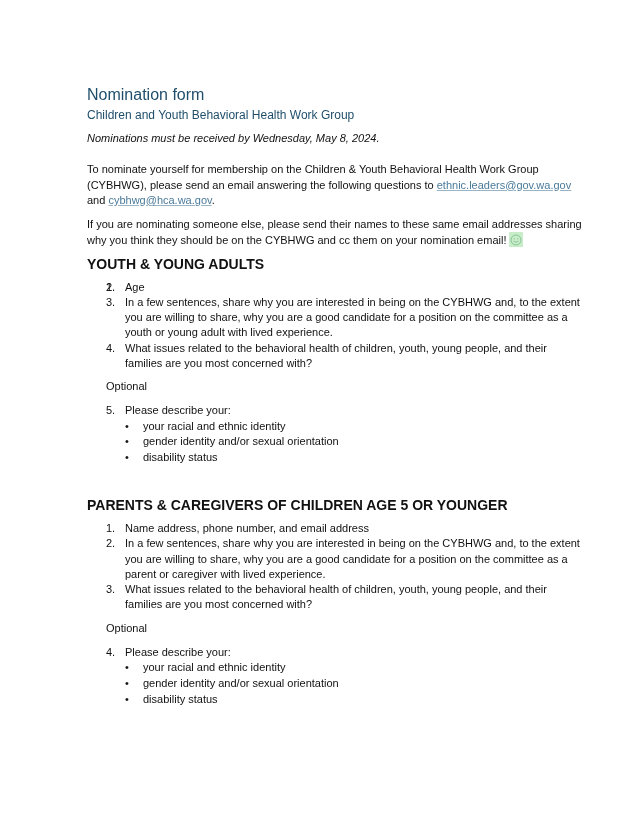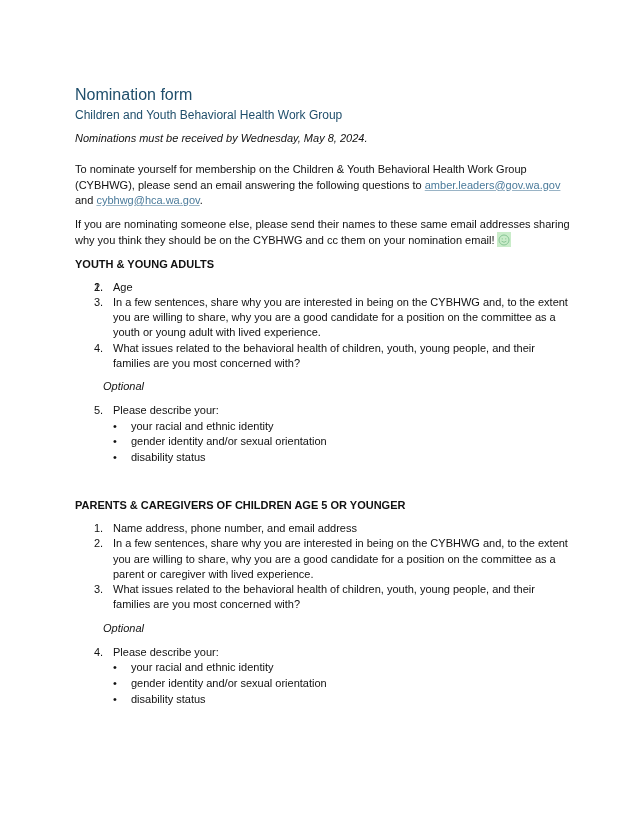--- a/index.html
+++ b/index.html
@@ -10,21 +10,21 @@
     body {
       width: 640px;
       height: 828px;
       position: relative;
       overflow: hidden;
       font-family: "Liberation Sans", "DejaVu Sans", sans-serif;
       color: #111111;
     }
     .page {
       position: absolute;
-      left: 75px;
+      left: 87px;
       top: 84px;
       width: 495px;
     }
     .title {
       font-size: 16px;
       color: #1f4e6b;
       line-height: 21px;
       margin: 0;
       font-weight: normal;
     }
@@ -60,21 +60,21 @@
       margin-left: 3px;
       text-align: center;
       position: relative;
     }
     .smiley svg {
       position: absolute;
       left: 1px;
       top: 1.5px;
     }
     .section-heading {
-      font-size: 11px;
+      font-size: 14px;
       font-weight: bold;
       line-height: 15px;
       margin: 4px 0 8px 0;
     }
     ol.qlist {
       list-style: none;
       margin: 0;
       padding: 0;
     }
     ol.qlist li {
@@ -83,23 +83,22 @@
       font-size: 11px;
       line-height: 15.3px;
     }
     ol.qlist li .num {
       position: absolute;
       left: 19px;
       top: 0;
     }
     .optional {
       font-size: 11px;
-      font-style: italic;
       line-height: 15px;
-      margin: 8px 0 9px 28px;
+      margin: 8px 0 9px 19px;
     }
     ul.blist {
       list-style: none;
       margin: 0;
       padding: 0;
     }
     ul.blist li {
       position: relative;
       padding-left: 56px;
       font-size: 11px;
@@ -113,21 +112,21 @@
     .spacer-lg { height: 28px; }
   </style>
 </head>
 <body>
 
 <div class="page">
   <h1 class="title">Nomination form</h1>
   <h2 class="subtitle">Children and Youth Behavioral Health Work Group</h2>
   <p class="deadline">Nominations must be received by Wednesday, May 8, 2024.</p>
 
-  <p class="body"><span>To nominate yourself for membership on the Children &amp; Youth Behavioral Health Work Group (CYBHWG), please send an email answering the following questions to </span><a class="link" href="mailto:amber.leaders@gov.wa.gov">amber.leaders@gov.wa.gov</a><br><span>and </span><a class="link" href="mailto:cybhwg@hca.wa.gov">cybhwg@hca.wa.gov</a><span>.</span></p>
+  <p class="body"><span>To nominate yourself for membership on the Children &amp; Youth Behavioral Health Work Group (CYBHWG), please send an email answering the following questions to </span><a class="link" href="mailto:amber.leaders@gov.wa.gov">ethnic.leaders@gov.wa.gov</a><br><span>and </span><a class="link" href="mailto:cybhwg@hca.wa.gov">cybhwg@hca.wa.gov</a><span>.</span></p>
 
   <p class="body"><span>If you are nominating someone else, please send their names to these same email addresses sharing why you think they should be on the CYBHWG and cc them on your nomination email!</span><span class="smiley"><svg width="12" height="12" viewBox="0 0 12 12">
           <circle cx="6" cy="6" r="5" fill="none" stroke="#7fbf8f" stroke-width="0.9"></circle>
           <circle cx="4.2" cy="4.8" r="0.6" fill="#7fbf8f"></circle>
           <circle cx="7.8" cy="4.8" r="0.6" fill="#7fbf8f"></circle>
           <path d="M3.6 7.2 Q6 9.4 8.4 7.2" fill="none" stroke="#7fbf8f" stroke-width="0.9"></path>
         </svg></span></p>
 
   <div>
     <div class="section-heading">YOUTH &amp; YOUNG ADULTS</div>

